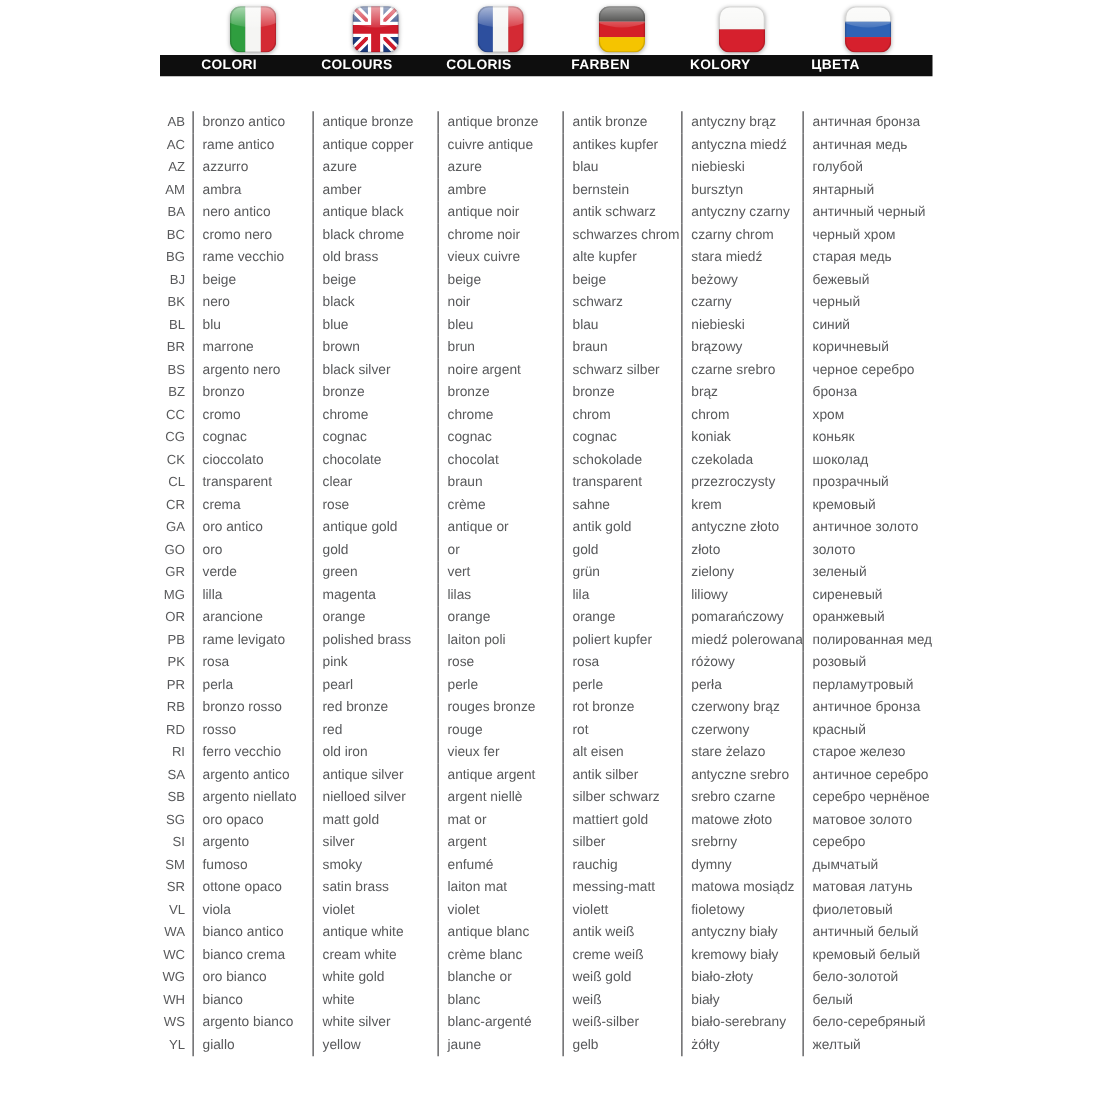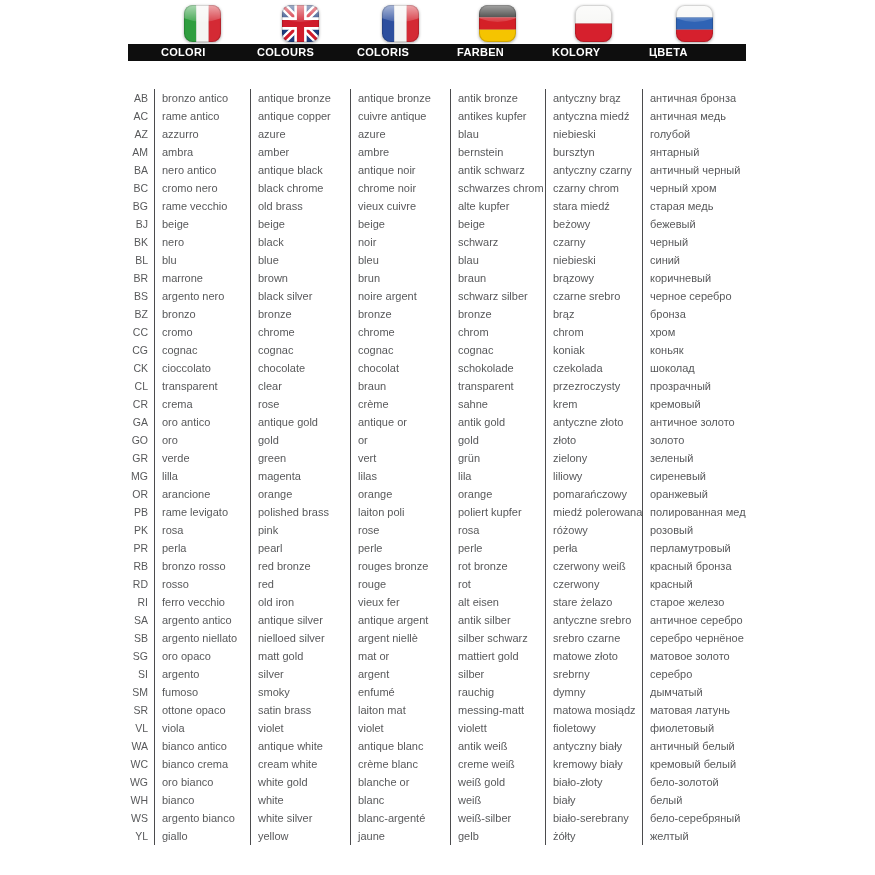--- a/index.html
+++ b/index.html
@@ -403,22 +403,22 @@
           <div class="cell lang-cell">perle</div>
           <div class="cell lang-cell">perła</div>
           <div class="cell lang-cell">перламутровый</div>
         </div>
         <div class="row grid-row">
           <div class="cell code-cell">RB</div>
           <div class="cell lang-cell">bronzo rosso</div>
           <div class="cell lang-cell">red bronze</div>
           <div class="cell lang-cell">rouges bronze</div>
           <div class="cell lang-cell">rot bronze</div>
-          <div class="cell lang-cell">czerwony weiß</div>
-          <div class="cell lang-cell">красный бронза</div>
+          <div class="cell lang-cell">czerwony brąz</div>
+          <div class="cell lang-cell">античное бронза</div>
         </div>
         <div class="row grid-row">
           <div class="cell code-cell">RD</div>
           <div class="cell lang-cell">rosso</div>
           <div class="cell lang-cell">red</div>
           <div class="cell lang-cell">rouge</div>
           <div class="cell lang-cell">rot</div>
           <div class="cell lang-cell">czerwony</div>
           <div class="cell lang-cell">красный</div>
         </div>

